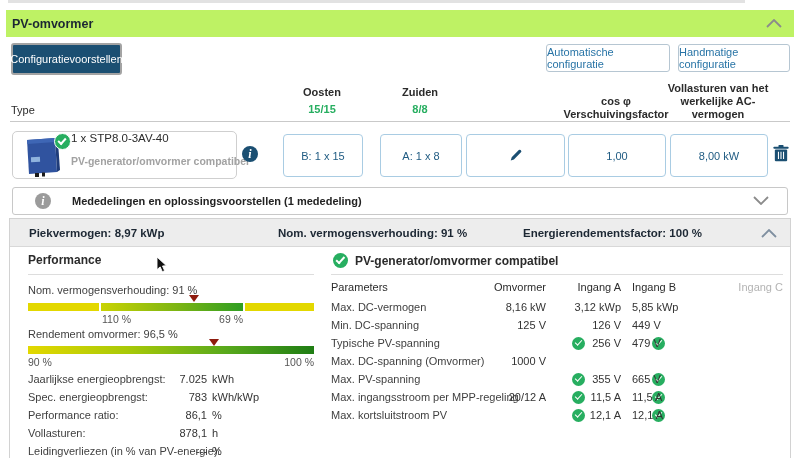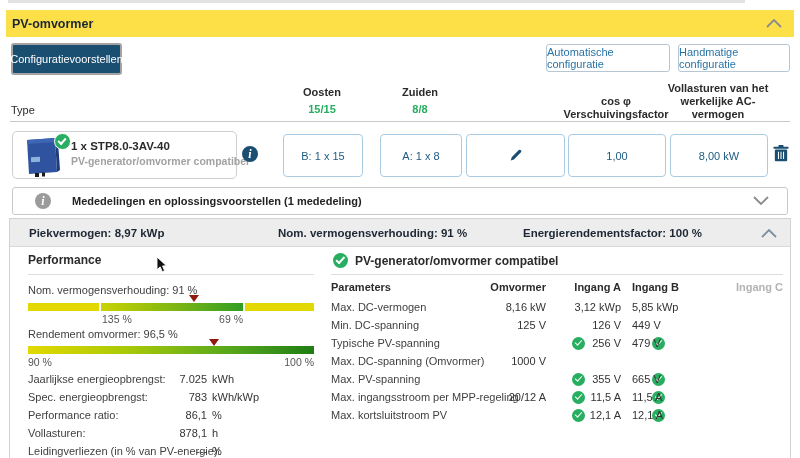--- a/index.html
+++ b/index.html
@@ -4,21 +4,21 @@
 <style>
   html,body{margin:0;padding:0}
   body{width:800px;height:458px;position:relative;background:#fff;overflow:hidden;
        font-family:"Liberation Sans",sans-serif;color:#333;font-size:11px}
   .abs{position:absolute}
 
   
   #top-strip{left:8px;top:0;width:737px;height:3px;background:#e2e2e2}
 
   
-  #hdr{left:6px;top:10px;width:788px;height:27px;background:#fde047;display:flex;align-items:center}
+  #hdr{left:6px;top:10px;width:788px;height:27px;background:#bef264;display:flex;align-items:center}
   #hdr .ttl{margin-left:6px;font-size:12.5px;font-weight:bold;color:#1c2733}
   .chev{margin-left:auto}
   #hdr .chev{margin-right:12px}
 
   
   .btn-primary{left:11px;top:43px;width:107px;height:28px;background:#1b4f72;color:#fff;
     border:2px solid #a3a3a3;border-radius:3px;font-size:11px;display:flex;align-items:center;justify-content:center;cursor:pointer}
   .btn-outline{top:44px;height:26px;background:#fff;border:1px solid #b6c6d2;border-radius:3px;color:#2874a6;
     font-size:11px;display:flex;align-items:center;justify-content:center;cursor:pointer}
   #btn-auto{left:546px;width:122px}
@@ -29,21 +29,21 @@
   #col-type{left:11px;top:104px;font-weight:normal}
   #col-east{left:283px;top:86px;width:78px}
   #col-south{left:380px;top:86px;width:80px}
   #col-cos{left:553px;top:95px;width:126px}
   #col-ac{left:661px;top:82px;width:114px}
   .cnt{color:#27ae60;margin-top:4px;font-weight:bold}
   #hdr-sep{left:10px;top:121px;width:780px;height:1px;background:#c9c9c9}
 
   
   #card{left:12px;top:131px;width:223px;height:46px;border:1px solid #cfcfcf;border-radius:5px;background:#fff;cursor:pointer}
-  #card .nm{position:absolute;left:58px;top:8px;font-weight:bold;font-size:11.5px;color:#2b2b2b;white-space:nowrap}
+  #card .nm{position:absolute;left:58px;top:0;font-weight:normal;font-size:11.5px;color:#2b2b2b;white-space:nowrap}
   #card .sub{position:absolute;left:58px;top:23px;font-weight:bold;font-size:10.5px;color:#a2a2a2;white-space:nowrap}
   #inv-img{position:absolute;left:9px;top:3px}
   .badge{width:15px;height:15px;border-radius:50%;background:#27ae60;border:1.5px solid #fff;position:absolute}
   .badge::after{content:"";position:absolute;left:3.4px;top:3.6px;width:6px;height:3px;
     border-left:2px solid #fff;border-bottom:2px solid #fff;transform:rotate(-48deg)}
   #card .badge{left:41px;top:1px}
 
   .info-ic{width:16px;height:16px;border-radius:50%;color:#fff;font-family:"Liberation Serif",serif;
     font-style:italic;font-weight:bold;font-size:12px;display:flex;align-items:center;justify-content:center;cursor:pointer}
   #card-info{left:242px;top:146px;background:#1b4f72}
@@ -98,21 +98,21 @@
   .sv{position:absolute;left:119px;top:2px;width:60px;text-align:right;color:#333}
   .su{position:absolute;left:184px;top:2px;color:#333}
 
   
   #compat{position:absolute;left:321px;top:0;width:455px;height:212px}
   #compat .badge2{width:15px;height:15px;border-radius:50%;background:#27ae60;position:absolute;left:2px;top:6px}
   #compat .badge2::after{content:"";position:absolute;left:3.4px;top:4px;width:6.5px;height:3.2px;
     border-left:2px solid #fff;border-bottom:2px solid #fff;transform:rotate(-48deg)}
   #compat .ct{position:absolute;left:24px;top:7px;font-size:12px;font-weight:bold;color:#2b2b2b}
   #compat .rule{left:0;top:27px;width:452px}
-  #chead{position:absolute;left:0;top:34px;width:455px;height:15px;font-weight:bold;color:#2b2b2b}
+  #chead{position:absolute;left:0;top:34px;width:455px;height:15px;font-weight:normal;color:#2b2b2b}
   #chead .h-param{position:absolute;left:0}
   .c-inv{position:absolute;left:122px;width:93px;text-align:right}
   .c-a{position:absolute;left:220px;width:70px;text-align:right}
   .c-b{position:absolute;left:301px;width:70px;text-align:left}
   .c-c{position:absolute;left:382px;width:70px;text-align:right}
   #chead .h-c{color:#b3b3b3}
   #crows{position:absolute;left:0;top:52px;width:455px}
   .crow{position:relative;height:18px}
   .crow span{top:2px}
   .cl{position:absolute;left:0;color:#3f3f3f;white-space:nowrap}
@@ -231,21 +231,21 @@
       </span>
       <div class="rule"></div>
 
       <div class="glabel" id="g1-label">Nom. vermogensverhouding: 91 %</div>
       <div class="marker" id="g1-marker" style="left: 58%;"></div>
       <div class="gbar" id="g1-bar">
         <span class="seg sy" style="left:0;width:71px"></span>
         <span class="seg sgrad1" style="left:73px;width:142px"></span>
         <span class="seg sy" style="left:217px;width:69px"></span>
       </div>
-      <span class="gtick" id="g1-tl">135 %</span>
+      <span class="gtick" id="g1-tl">110 %</span>
       <span class="gtick" id="g1-tr">69 %</span>
 
       <div class="glabel" id="g2-label">Rendement omvormer: 96,5 %</div>
       <div class="marker" id="g2-marker" style="left: 65%;"></div>
       <div class="gbar" id="g2-bar">
         <span class="seg sgrad2" style="left:0;width:286px"></span>
       </div>
       <span class="gtick" id="g2-tl">90 %</span>
       <span class="gtick" id="g2-tr">100 %</span>
 

